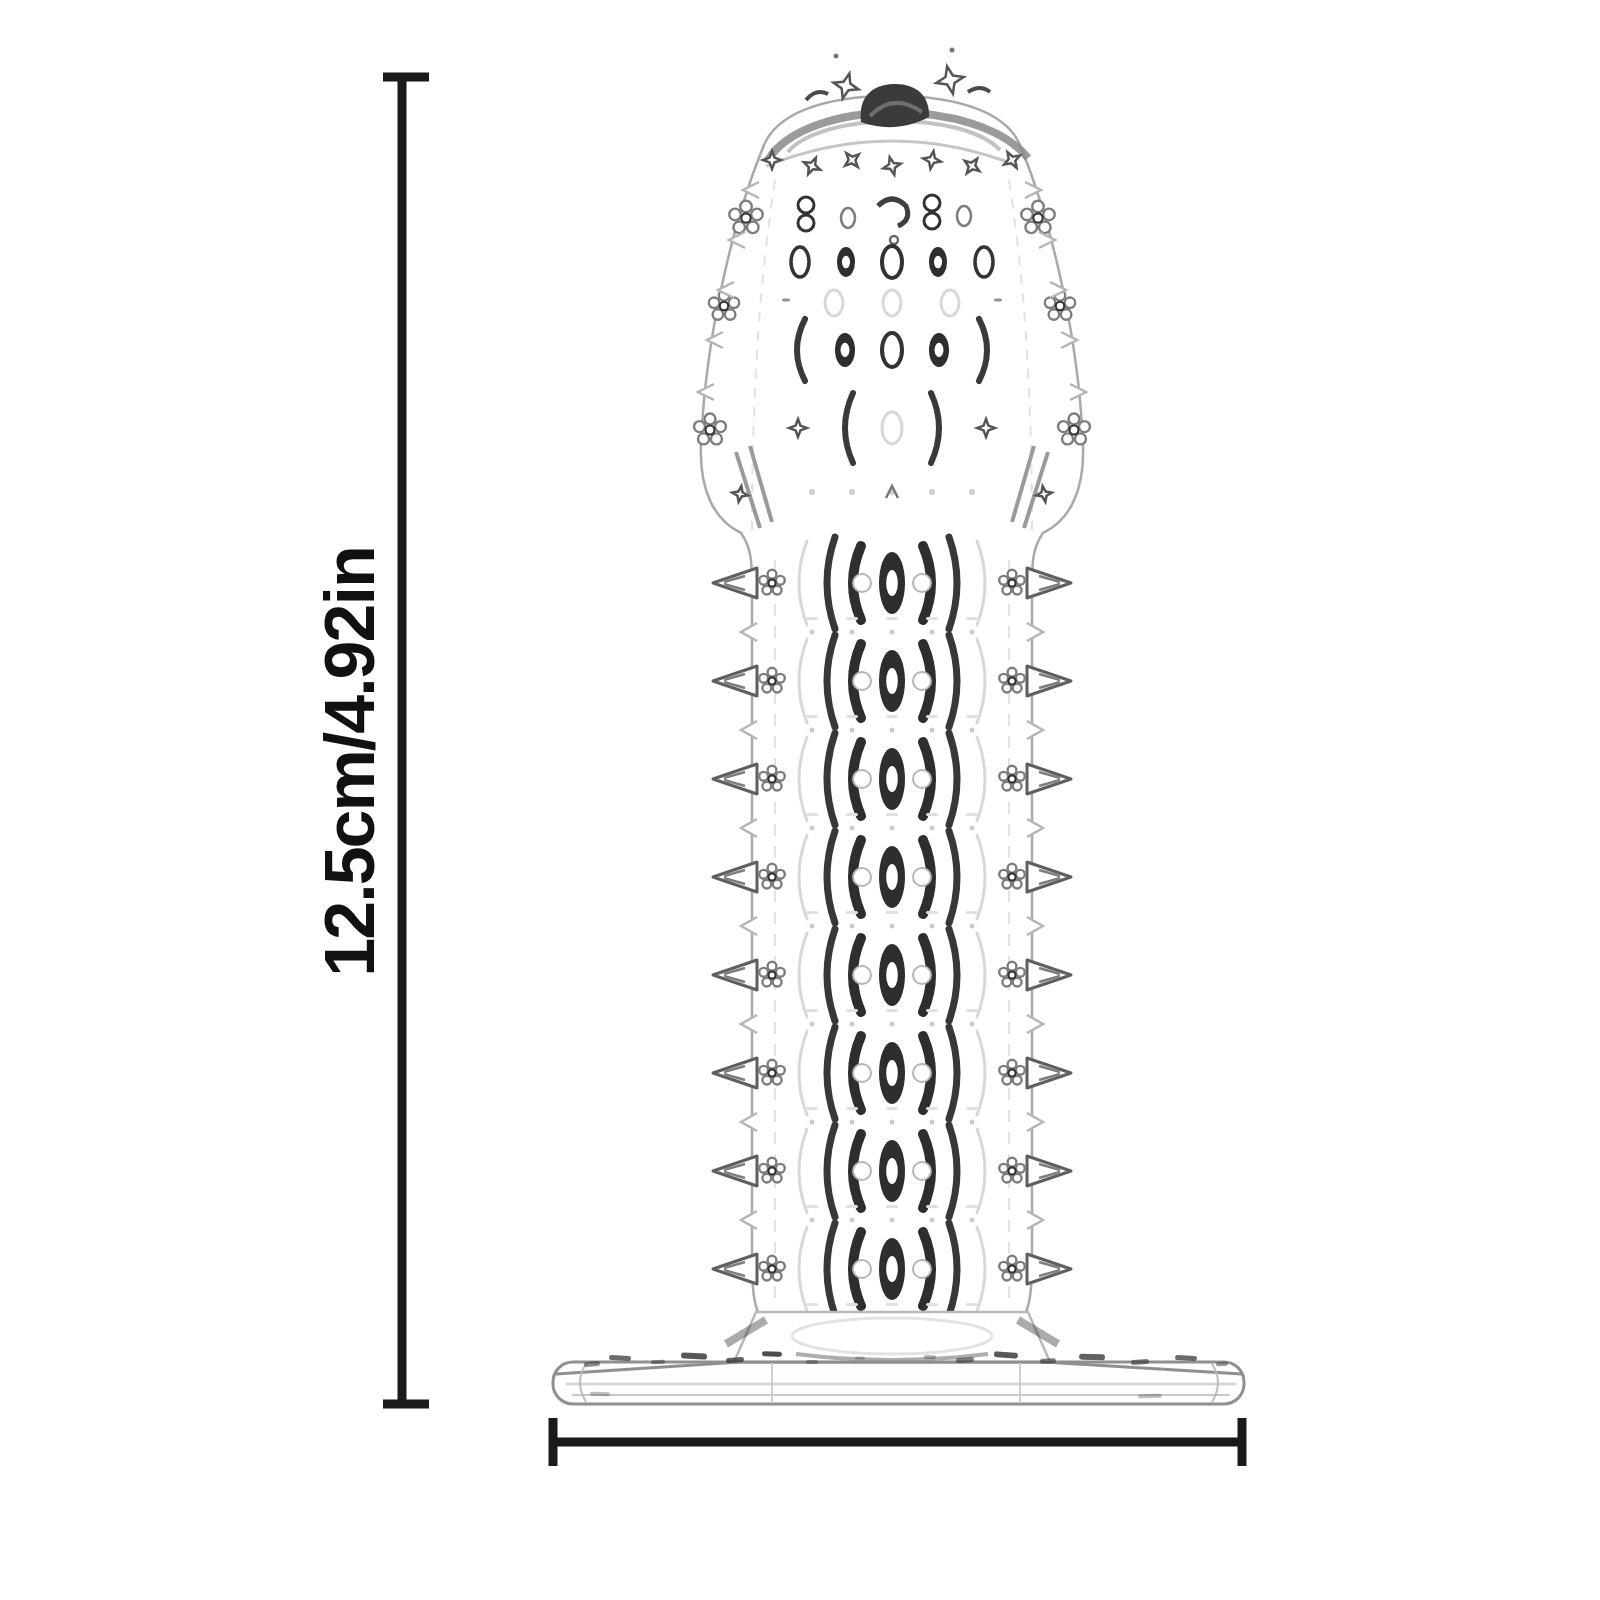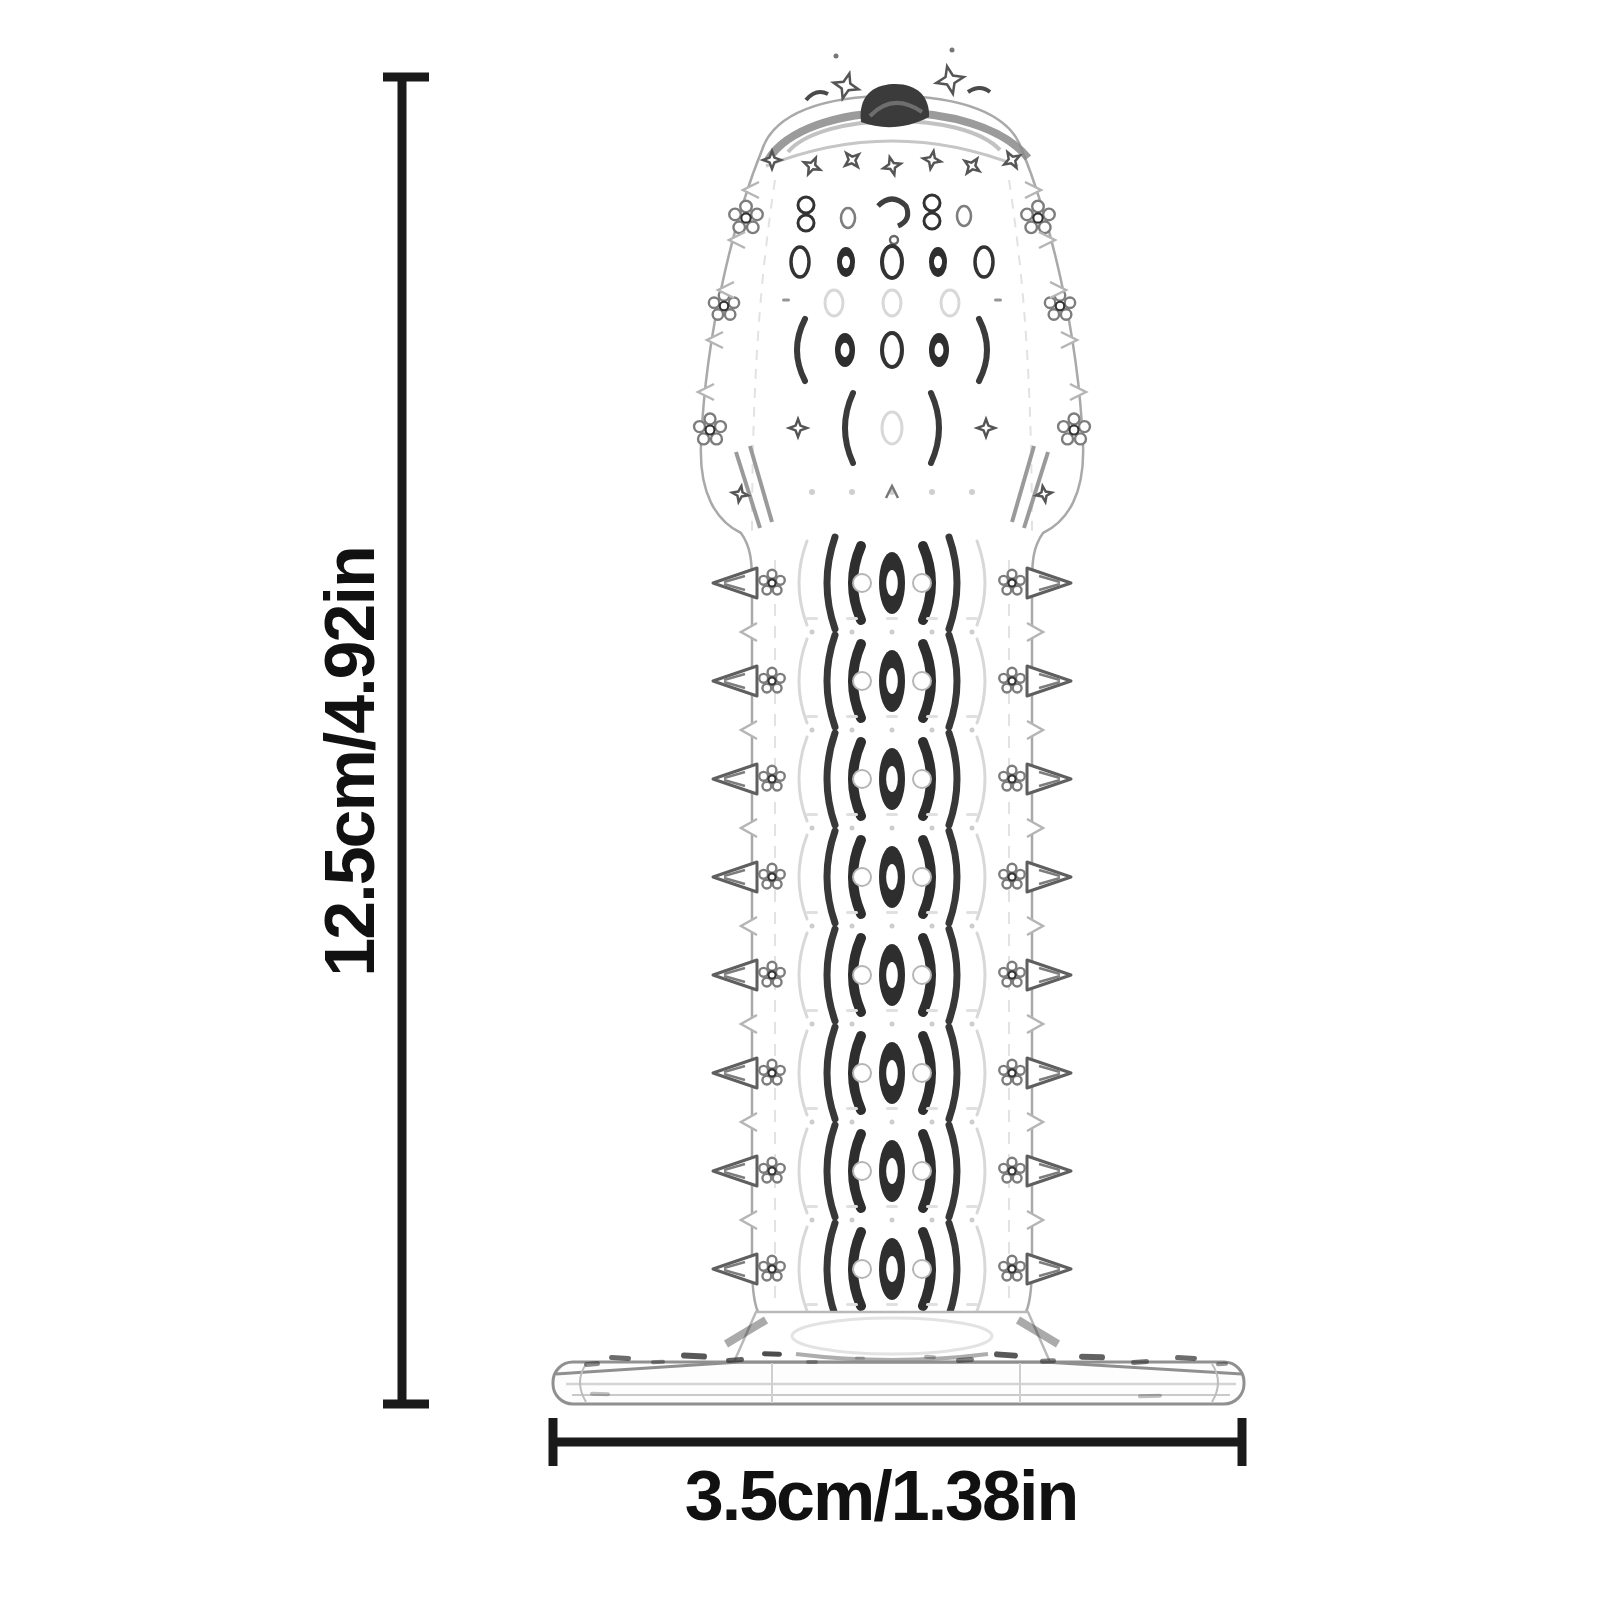--- a/index.html
+++ b/index.html
@@ -489,14 +489,13 @@
       </g>
       <g>
         <line x1="553" y1="1442" x2="1242" y2="1442"></line>
         <line x1="553" y1="1418" x2="553" y2="1466"></line>
         <line x1="1242" y1="1418" x2="1242" y2="1466"></line>
       </g>
     </g>
   </svg>
 
   <div class="dim-label vlabel">12.5cm/4.92in</div>
-  <div class="dim-label hlabel">3.5cm/1.38in</div>
 </div>
 
 </body></html>

